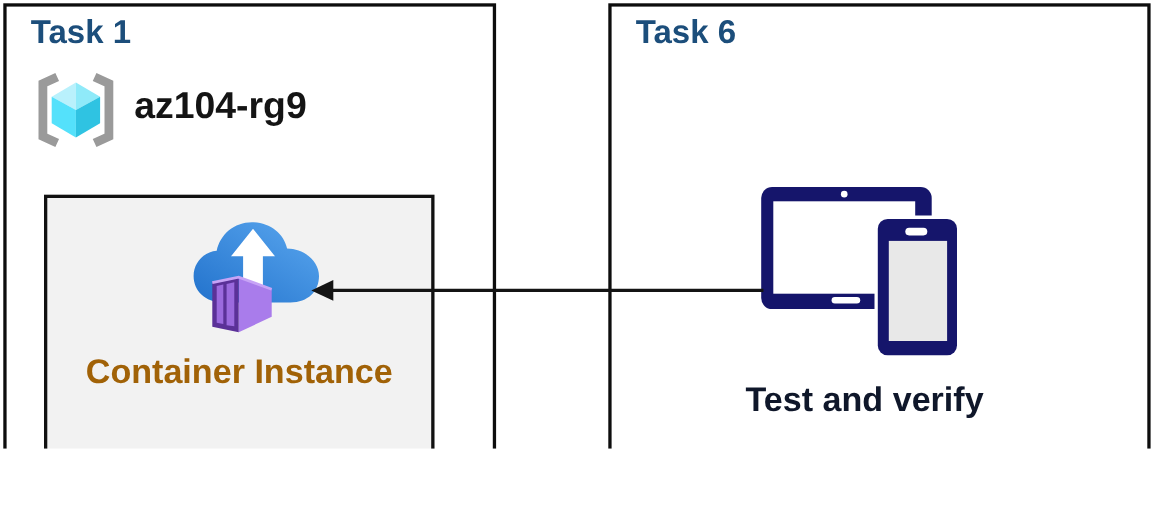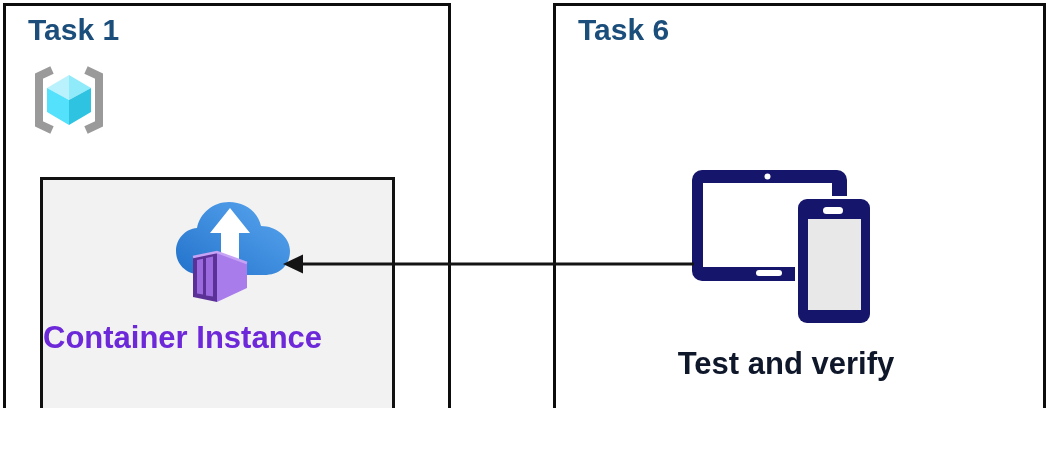--- a/index.html
+++ b/index.html
@@ -19,22 +19,22 @@
   .rg-label{
     position:absolute;left:116px;top:70px;
     font-size:34px;font-weight:bold;color:#141414;line-height:40px;
   }
   .inner-box{
     position:absolute;left:34px;top:171px;width:355px;height:237px;
     background:#f2f2f2;border:3px solid #111;box-sizing:border-box;
   }
   .aci-icon{position:absolute;left:130px;top:16px;width:120px;height:112px;}
   .inner-label{
-    position:absolute;left:0;top:140px;width:100%;text-align:left;
-    font-size:31px;font-weight:bold;color:#6d28d9;line-height:36px;
+    position:absolute;left:0;top:140px;width:100%;text-align:center;
+    font-size:31px;font-weight:bold;color:#a16207;line-height:36px;
   }
   .devices-icon{position:absolute;left:132px;top:160px;width:186px;height:166px;}
   .task2-label{
     position:absolute;left:0;top:340px;width:460px;text-align:center;
     font-size:31px;font-weight:bold;color:#0f172a;line-height:36px;
   }
   .arrow-svg{position:absolute;left:281px;top:249px;width:414px;height:30px;z-index:5;}
 </style>
 </head>
 <body>
@@ -45,20 +45,21 @@
     <div class="box-title">Task 1</div>
 
     <svg class="rg-icon" viewBox="0 0 82 76">
       <polyline points="24,8 11,14 11,62 24,68" fill="none" stroke="#9a9a9a" stroke-width="8"></polyline>
       <polyline points="58,8 71,14 71,62 58,68" fill="none" stroke="#9a9a9a" stroke-width="8"></polyline>
       <polygon points="41,13 19,26 41,38" fill="#b9f1fc"></polygon>
       <polygon points="41,13 63,26 41,38" fill="#8feaf9"></polygon>
       <polygon points="19,26 19,50 41,63 41,38" fill="#54e1fb"></polygon>
       <polygon points="63,26 63,50 41,63 41,38" fill="#2fc3e2"></polygon>
     </svg>
+    <div class="rg-label">az104-rg9</div>
 
     <div class="inner-box">
       <svg class="aci-icon" viewBox="0 0 120 112">
         <defs>
           <linearGradient id="cloudGrad" x1="0" y1="1" x2="1" y2="0">
             <stop offset="0" stop-color="#2272cc"></stop>
             <stop offset="1" stop-color="#5aa7ef"></stop>
           </linearGradient>
         </defs>
         <path d="M30,79 C13,79 3,68 3,55 C3,43 12,33 24,32 C27,17 40,6 56,6 C72,6 85,16 88,30 C103,30 117,41 117,55 C117,69 107,79 91,79 Z" fill="url(#cloudGrad)"></path>

